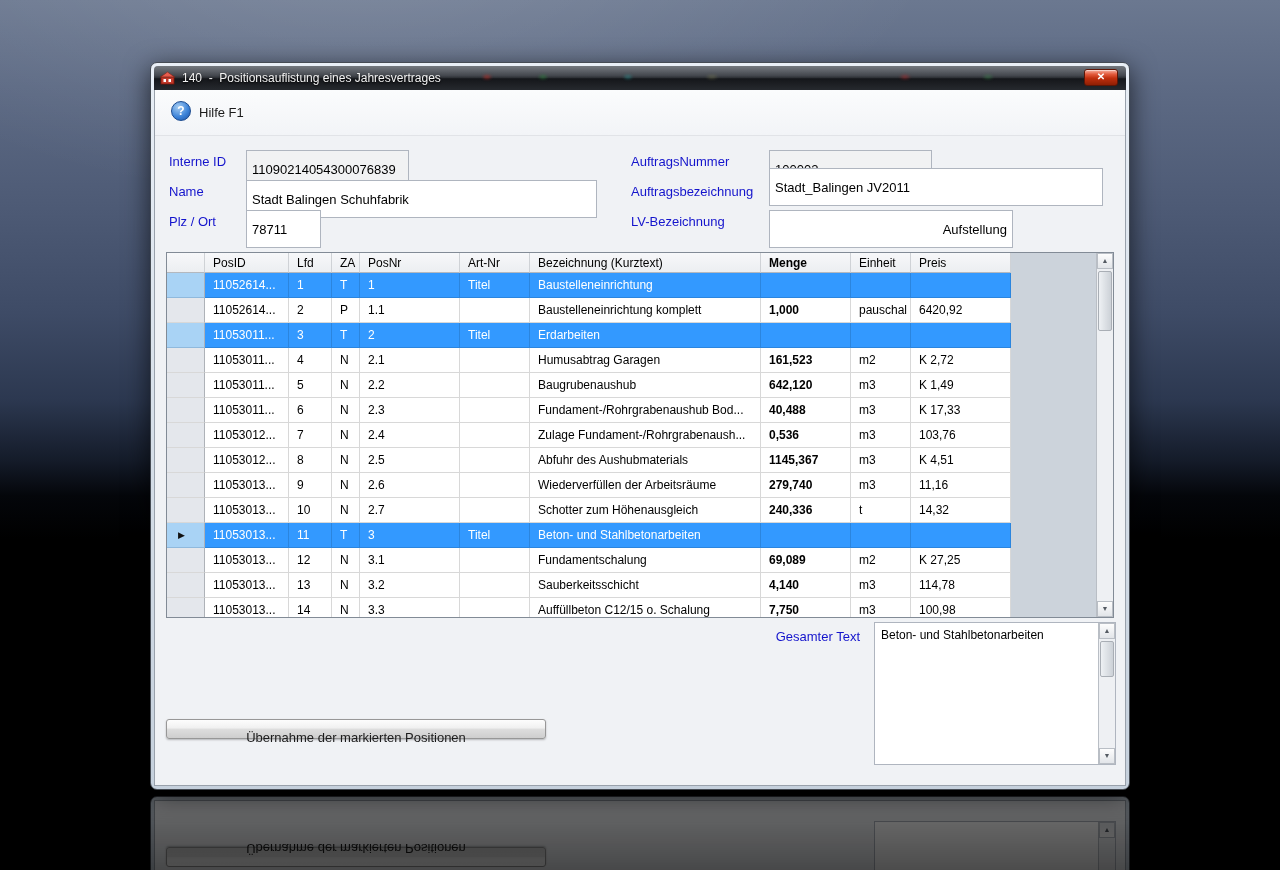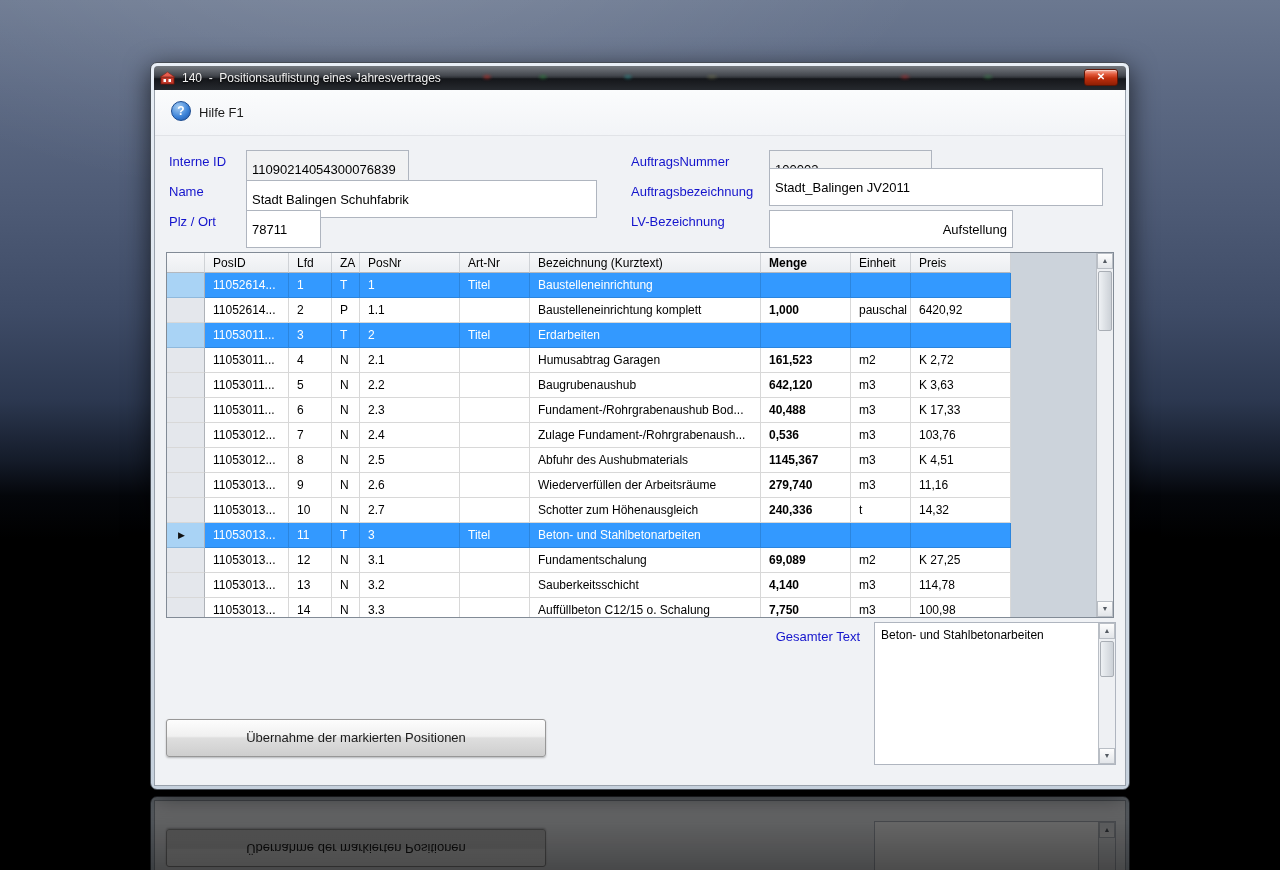--- a/index.html
+++ b/index.html
@@ -74,21 +74,21 @@
     color:#555b63;font-size:7px;text-align:center;line-height:14px;cursor:pointer;}
   .sb-up{top:0;} .sb-down{bottom:0;}
   .sb-thumb{position:absolute;left:1px;width:14px;border:1px solid #a9aeb5;border-radius:2px;box-sizing:border-box;
     background:linear-gradient(90deg,#eef1f4,#ccd1d7);cursor:pointer;}
 
   
   .gesamter-label{position:absolute;left:555px;top:539px;width:150px;text-align:right;color:#1414cc;font-size:13px;}
   .gesamter-box{position:absolute;left:719px;top:532px;width:242px;height:143px;box-sizing:border-box;
     background:#fff;border:1px solid #afb5bf;font-size:12px;}
   .gesamter-text{position:absolute;left:6px;top:5px;right:22px;color:#000;}
-  .uebernahme-btn{position:absolute;left:11px;top:629px;width:380px;height:38px;box-sizing:border-box;
+  .uebernahme-btn{position:absolute;left:11px;top:629px;width:380px;height:20px;box-sizing:border-box;
     background:linear-gradient(#fdfdfd 0%, #f0f0f0 45%, #dedede 50%, #cecece 100%);
     border:1px solid #979797;border-radius:3px;font-size:13px;color:#1b1b1b;
     font-family:"Liberation Sans",sans-serif;text-align:center;line-height:36px;cursor:pointer;
     box-shadow:0 1px 2px rgba(0,0,0,.25);}
 </style>
 </head>
 <body>
 
 <div class="desktop">
   <div class="window">
@@ -201,21 +201,21 @@
               <div class="grow">
                 <div class="gcell sel csel"></div>
                 <div class="gcell c1">11053011...</div>
                 <div class="gcell c2">5</div>
                 <div class="gcell c3">N</div>
                 <div class="gcell c4">2.2</div>
                 <div class="gcell c5"></div>
                 <div class="gcell c6">Baugrubenaushub</div>
                 <div class="gcell c7">642,120</div>
                 <div class="gcell c8">m3</div>
-                <div class="gcell c9">K 3,63</div>
+                <div class="gcell c9">K 1,49</div>
               </div>
               <div class="grow">
                 <div class="gcell sel csel"></div>
                 <div class="gcell c1">11053011...</div>
                 <div class="gcell c2">6</div>
                 <div class="gcell c3">N</div>
                 <div class="gcell c4">2.3</div>
                 <div class="gcell c5"></div>
                 <div class="gcell c6">Fundament-/Rohrgrabenaushub Bod...</div>
                 <div class="gcell c7">40,488</div>

